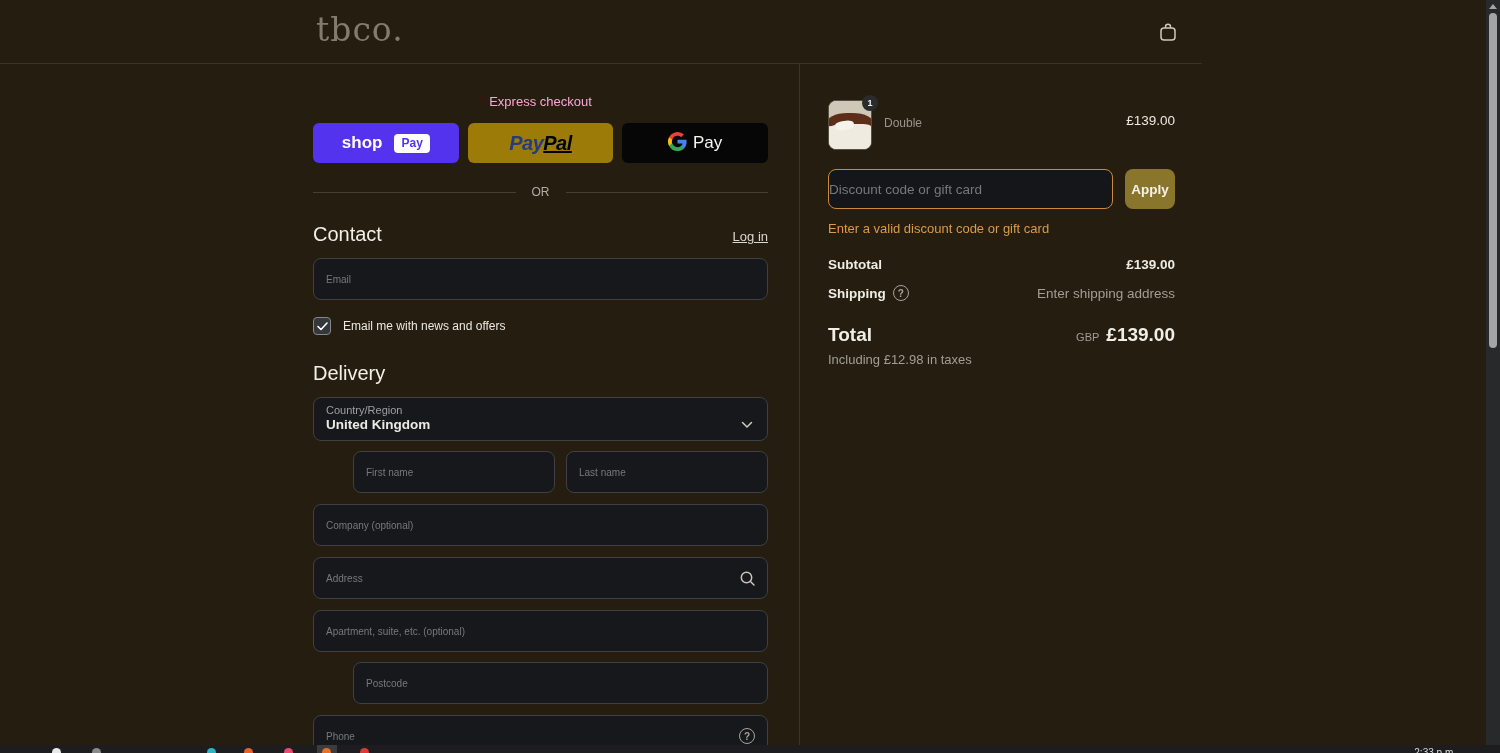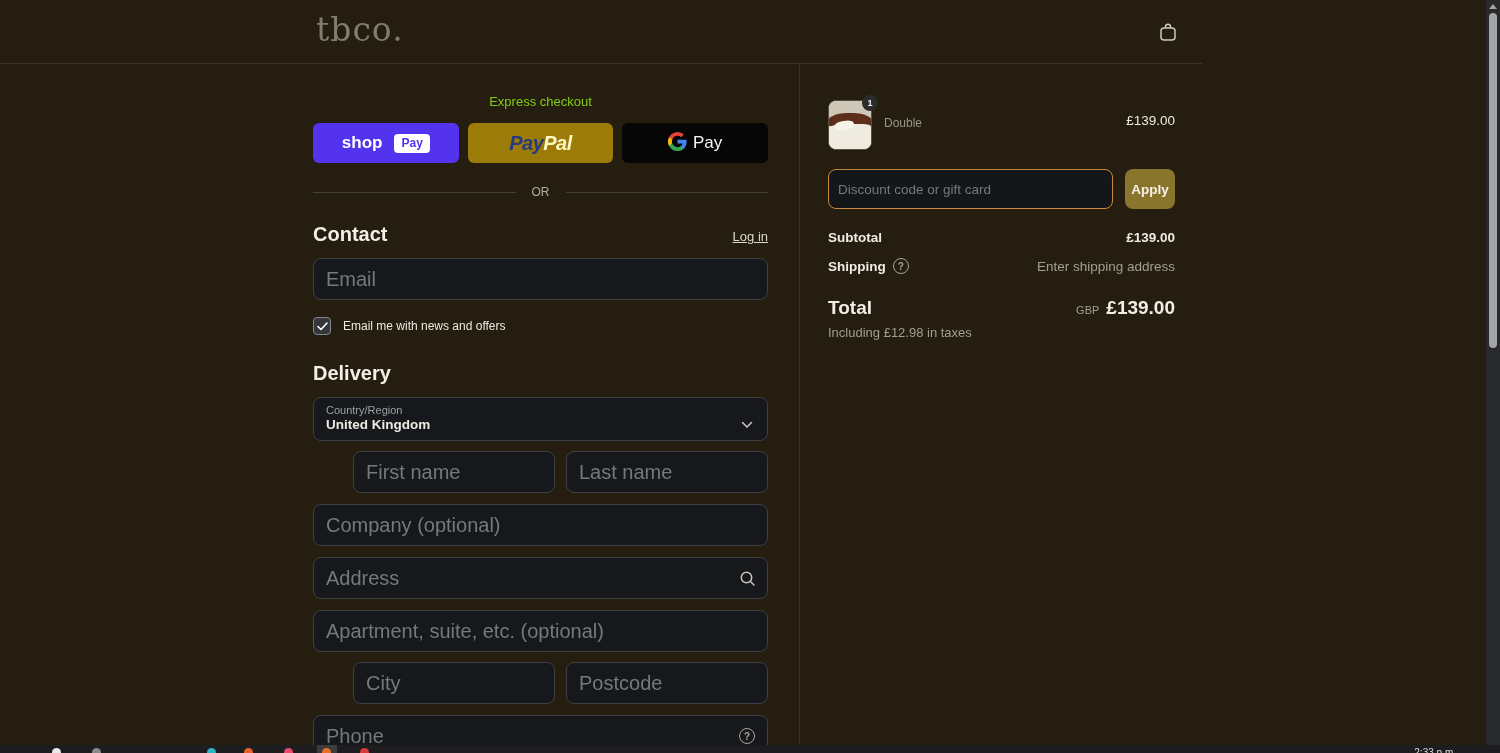--- a/index.html
+++ b/index.html
@@ -26,58 +26,58 @@
     width:24px; height:24px; cursor:pointer;
   }
   
   .main { display:flex; width:1486px; height:689px; }
   .left-col { width:800px; border-right:1px solid #3b3422; }
   .left-inner { width:455px; margin-left:313px; padding-top:30px; }
   .right-col { flex:1; }
   .right-inner { width:347px; margin-left:28px; padding-top:36px; }
 
   
-  .express-label { text-align:center; font-size:13px; color:#84cc16; margin-bottom:14px; }
+  .express-label { text-align:center; font-size:13px; color:#f9a8d4; margin-bottom:14px; }
   .express-row { display:flex; gap:9px; }
   .pay-btn {
     flex:1; height:40px; border:none; border-radius:6px;
     display:flex; align-items:center; justify-content:center;
     cursor:pointer; font-family:"Liberation Sans", sans-serif;
   }
   .shop-pay { background:#5433ee; gap:12px; }
   .shop-pay .shop-word { color:#ffffff; font-size:17px; font-weight:bold; }
   .shop-pay .pay-badge {
     background:#ffffff; color:#5433ee; font-size:12px; font-weight:bold;
     border-radius:4px; padding:2px 7px 3px;
   }
   .paypal { background:#9c7b09; }
   .paypal .pp { font-size:20px; font-weight:bold; font-style:italic; letter-spacing:-0.5px; }
   .paypal .pp-pay { color:#253b80; }
-  .paypal .pp-pal { color:#fef9c3; }
+  .paypal .pp-pal { color:#000000;text-decoration:underline; }
   .gpay { background:#060606; gap:6px; }
   .gpay .gpay-word { color:#f5f5f5; font-size:17px; }
 
   .or-divider {
     display:flex; align-items:center; gap:16px;
     margin:22px 0 24px; color:#b3ae a2; color:#b3ae a2;
     color:#b3aea2; font-size:12px;
   }
   .or-divider::before, .or-divider::after {
     content:""; flex:1; height:1px; background:#45402e;
   }
 
   
   .section-head { display:flex; align-items:baseline; justify-content:space-between; }
-  h2 { font-size:20px; font-weight:bold; color:#f2efe7; }
+  h2 { font-size:20px; font-weight:normal; color:#f2efe7; }
   .login-link { font-size:13px; color:#dcd7cc; text-decoration:underline; cursor:pointer; }
 
   .t-input {
     width:100%; height:42px; border-radius:8px;
     background:#16181b; border:1px solid #3e4144;
-    color:#e9e6de; font-size:20px; padding:0 12px;
+    color:#e9e6de; font-size:10px; padding:0 12px;
     font-family:"Liberation Sans", sans-serif;
   }
   .t-input::placeholder { color:#75797d; }
   .mt12 { margin-top:12px; } .mt11 { margin-top:11px; } .mt10 { margin-top:10px;padding-left:40px; }
 
   .check-row { display:flex; align-items:center; gap:12px; margin-top:17px; }
   .checkbox {
     width:18px; height:18px; border-radius:4px;
     background:#35383b; border:1px solid #84878a;
     display:flex; align-items:center; justify-content:center; cursor:pointer;
@@ -138,21 +138,21 @@
   }
   .item-info { flex:1; padding-top:13px; }
   .item-title { font-size:13.5px; color:#ece8e0; }
   .item-variant { font-size:12px; color:#9a958a; margin-top:3px; }
   .item-price { font-size:13.5px; color:#ece8e0; padding-top:13px; }
 
   .discount-row { display:flex; gap:12px; margin-top:19px; }
   .discount-input {
     flex:1; height:40px; border-radius:8px;
     background:#141619; border:1.5px solid #c9883a;
-    color:#e9e6de; font-size:13.5px; padding:0 9px;
+    color:#e9e6de; font-size:13.5px; padding:0 0;
     font-family:"Liberation Sans", sans-serif; outline:none;
   }
   .discount-input::placeholder { color:#75797d; }
   .apply-btn {
     width:50px; height:40px; border:none; border-radius:8px;
     background:#8a752c; color:#f6f2e7; font-size:13.5px; font-weight:bold;
     cursor:pointer; font-family:"Liberation Sans", sans-serif;
   }
   .discount-error { margin-top:12px; font-size:13px; color:#dd9a47; }
 
@@ -283,21 +283,20 @@
           <svg width="17" height="17" viewBox="0 0 17 17" fill="none">
             <circle cx="7.5" cy="7.5" r="5.2" stroke="#c9c5bb" stroke-width="1.5"></circle>
             <path d="M11.5 11.5 L15 15" stroke="#c9c5bb" stroke-width="1.5" stroke-linecap="round"></path>
           </svg>
         </span>
       </div>
 
       <input class="t-input mt11" type="text" placeholder="Apartment, suite, etc. (optional)" style="">
 
       <div class="two-col mt10">
-        <input class="t-input" type="text" placeholder="City" style="">
         <input class="t-input" type="text" placeholder="Postcode" style="">
       </div>
 
       <div class="input-wrap mt11">
         <input class="t-input" type="text" placeholder="Phone" style="">
         <span class="trail-icon">
           <span class="q-circle">?</span>
         </span>
       </div>
 
@@ -322,20 +321,21 @@
         <div class="item-info">
           <div class="item-variant">Double</div>
         </div>
         <div class="item-price">£139.00</div>
       </div>
 
       <div class="discount-row">
         <input class="discount-input" type="text" autofocus="" placeholder="Discount code or gift card" style="">
         <button class="apply-btn">Apply</button>
       </div>
+      <div class="discount-error">Enter a valid discount code or gift card</div>
 
       <div class="sum-row subtotal">
         <span class="sum-label">Subtotal</span>
         <span class="sum-value">£139.00</span>
       </div>
 
       <div class="sum-row shipping">
         <span class="sum-label">
           <span>Shipping</span>
           <span class="q-circle">?</span>

